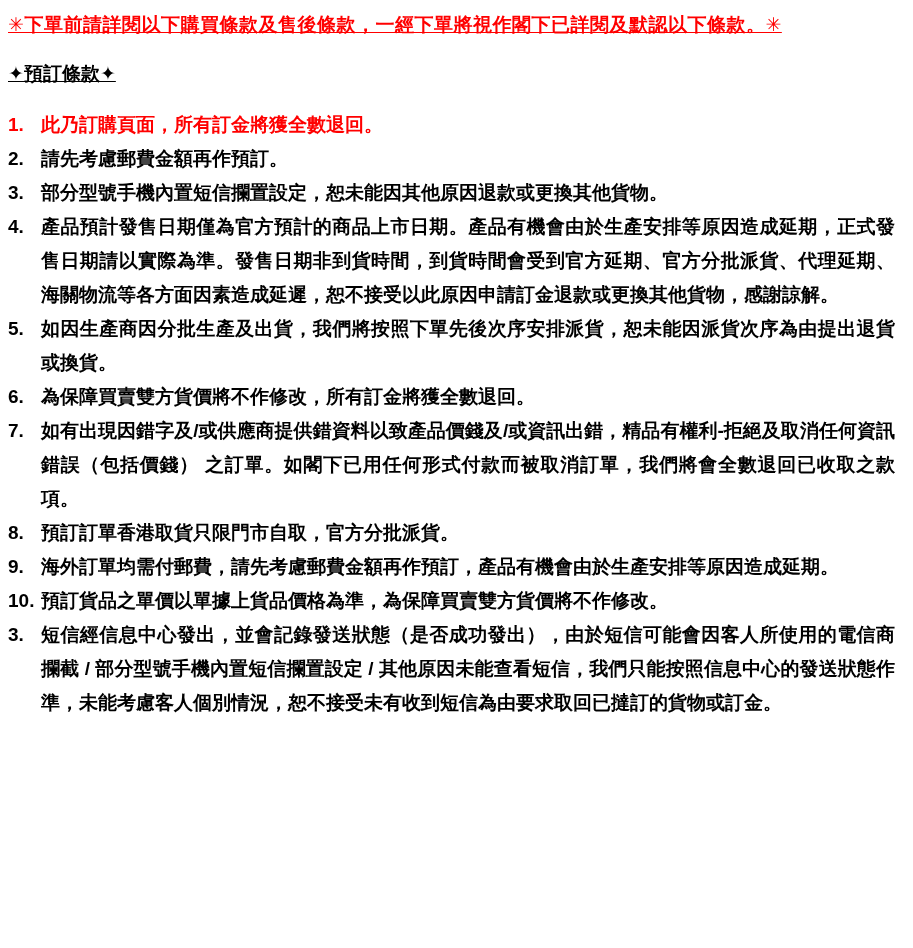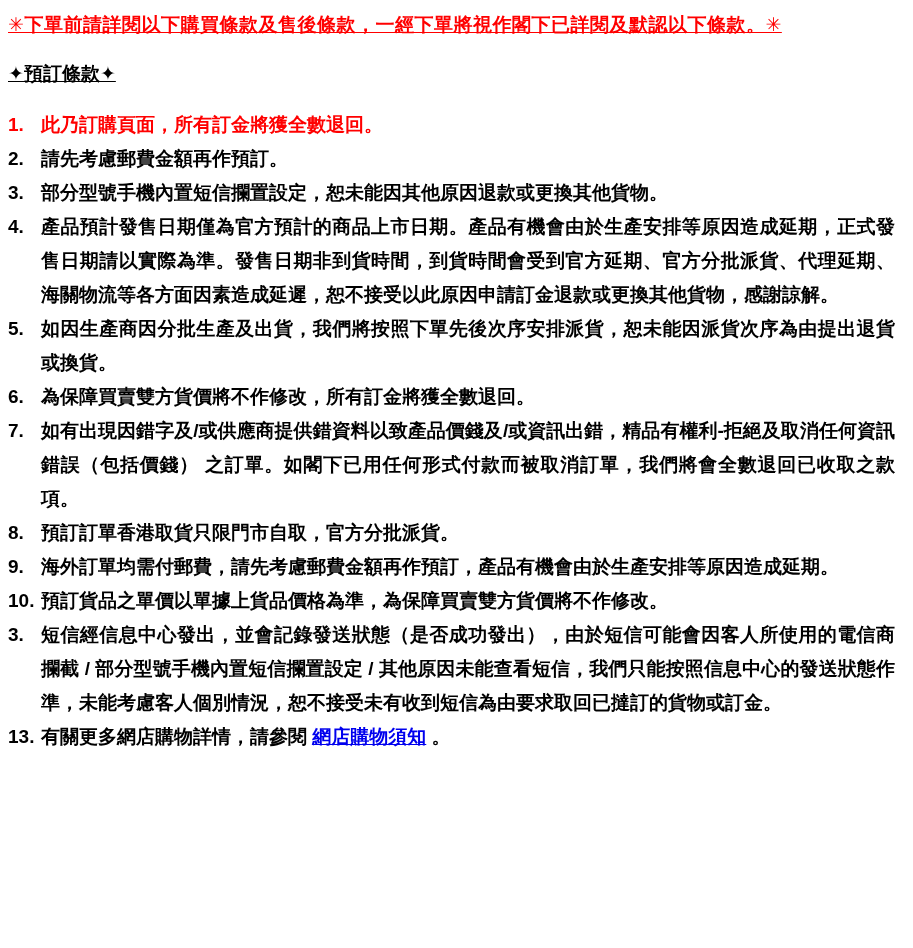--- a/index.html
+++ b/index.html
@@ -106,18 +106,14 @@
         <span class="term-text"><span>海外訂單均需付郵費，請先考慮郵費金額再作預訂，產品有機會由於生產安排等原因造成延期。</span></span>
       </div>
       <div class="term-item">
         <span class="term-number">10.</span>
         <span class="term-text"><span>預訂貨品之單價以單據上貨品價格為準，為保障買賣雙方貨價將不作修改。</span></span>
       </div>
       <div class="term-item">
         <span class="term-number">3.</span>
         <span class="term-text"><span>短信經信息中心發出，並會記錄發送狀態（是否成功發出），由於短信可能會因客人所使用的電信商攔截 / 部分型號手機內置短信攔置設定 / 其他原因未能查看短信，我們只能按照信息中心的發送狀態作準，未能考慮客人個別情況，恕不接受未有收到短信為由要求取回已撻訂的貨物或訂金。</span></span>
       </div>
-      <div class="term-item">
-        <span class="term-number">13.</span>
-        <span class="term-text"><span>有關更多網店購物詳情，請參閱 </span><span class="seg-link">網店購物須知</span><span> 。</span></span>
-      </div>
     </div>
 </div>
 
 </body></html>

